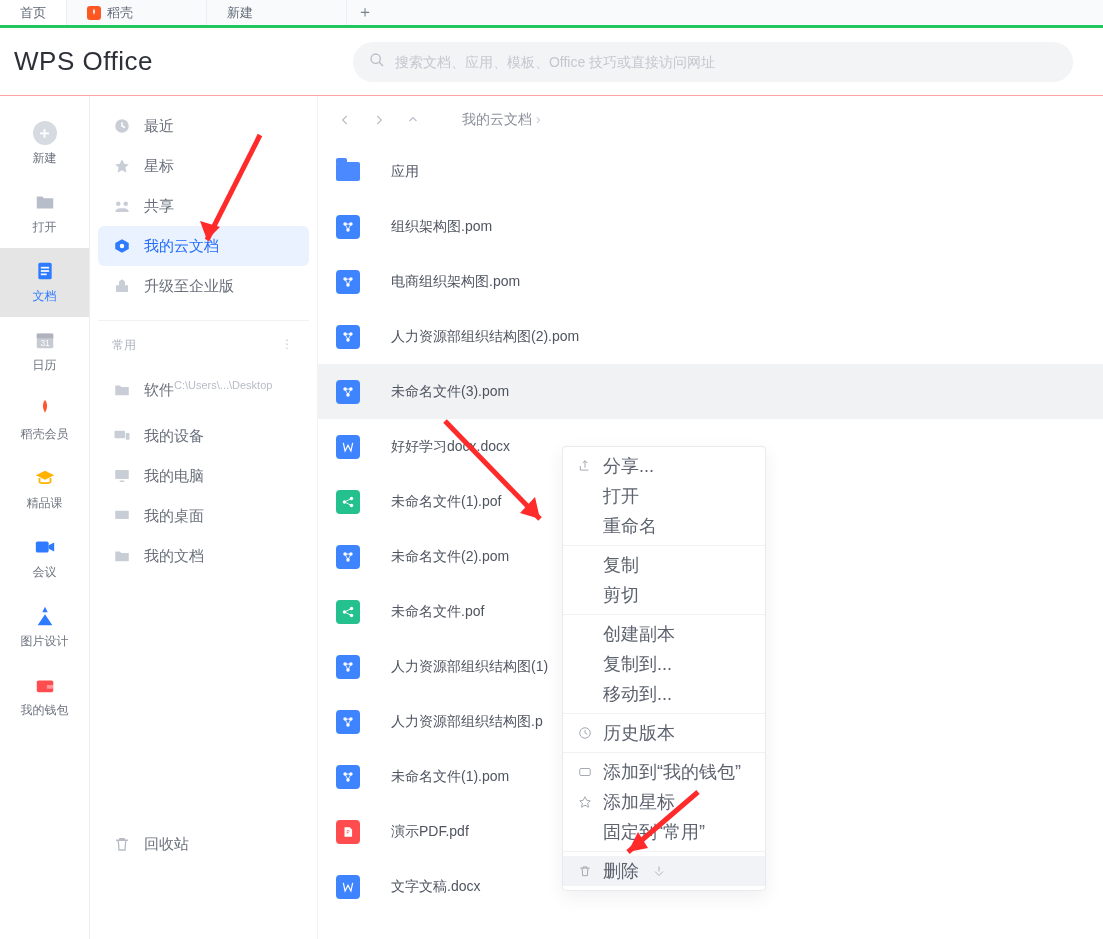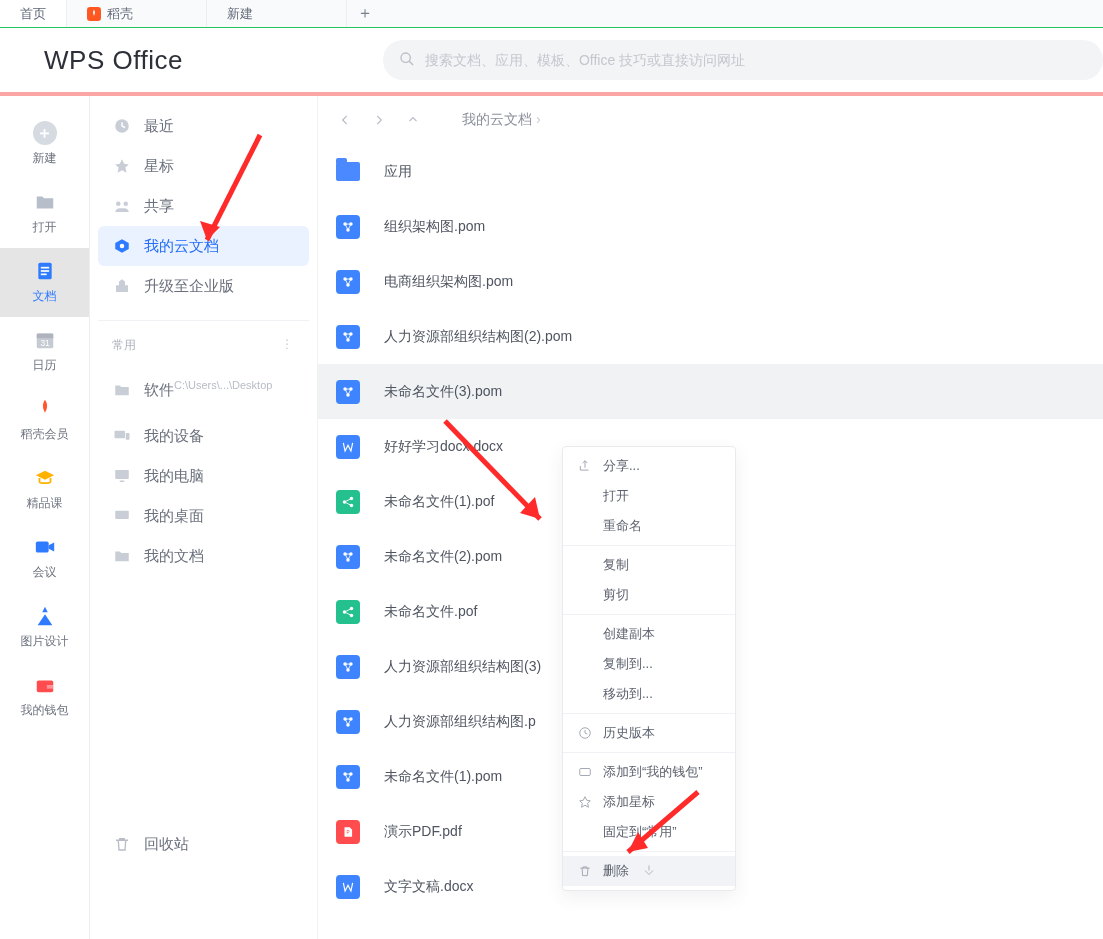--- a/index.html
+++ b/index.html
@@ -1,28 +1,28 @@
 <!DOCTYPE html>
 <html><head>
 <meta charset="utf-8">
 <style>
   * { box-sizing: border-box; margin: 0; padding: 0; font-family: "Microsoft YaHei", "PingFang SC", sans-serif; }
   body { width:1103px; height:939px; background:#fff; overflow:hidden; font-size:14px; color:#333; position:relative; }
 
   
-  .tabs { display:flex; align-items:center; height:28px; background:#f9fafb; border-bottom:1px solid #22c55e;}
+  .tabs { display:flex; align-items:center; height:28px; background:#f9fafb; border-bottom:3px solid #22c55e;}
   .tab { display:flex; align-items:center; padding:0 20px; height:100%; color:#616877; font-size:13px; border-right:1px solid #eceef1; cursor:default; position:relative;}
   .tab.active { background:#fff; }
   .tab .fav { width:14px; height:14px; border-radius:3px; background:#ff5722; margin-right:6px; display:flex; align-items:center; justify-content:center;}
   .tab .fav svg { width:10px; height:10px; }
   .tab-plus { width:36px; display:flex; align-items:center; justify-content:center; color:#7a7f8c; font-size:16px; }
   .tab.wide{min-width:140px;}
 
   
-  .header { display:flex; align-items:center; height:68px; border-bottom:4px solid #fca5a5; padding-left:44px; }
+  .header { display:flex; align-items:center; height:68px; border-bottom:1px solid #fca5a5; padding-left:14px; }
   .brand { font-size:26px; font-weight:500; color:#2d3038; letter-spacing:.5px; }
   .search-wrap { margin-left:200px; flex:1; }
   .search { height:40px; border-radius:20px; background:#f3f4f6; display:flex; align-items:center; padding:0 16px; max-width:720px;}
   .search svg { width:16px; height:16px; stroke:#b9bec8; fill:none; stroke-width:2; margin-right:10px;}
   .search input { border:none; background:transparent; outline:none; flex:1; font-size:14px; color:#555;}
   .search input::placeholder{color:#c3c7ce;}
 
   
   .main { display:flex; height:calc(939px - 28px - 68px); }
   .rail { width:90px; background:#fff; border-right:1px solid #eceef1; padding-top:14px; }
@@ -50,32 +50,32 @@
 
   
   .content { flex:1; display:flex; flex-direction:column; }
   .crumb { height:48px; display:flex; align-items:center; gap:16px; padding:0 18px; color:#8b909b; font-size:14px;}
   .crumb .navbtn{width:18px;height:18px;display:flex;align-items:center;justify-content:center;color:#b6bbc5;cursor:pointer;}
   .crumb .navbtn svg{width:14px;height:14px;stroke:#b6bbc5;fill:none;stroke-width:2;}
   .crumb .bc{margin-left:24px; color:#8b909b;}
   .crumb .chev{color:#c8ccd4; margin-left:4px;}
 
   .filelist{ flex:1; overflow:hidden; }
-  .frow{ height:55px; display:flex; align-items:center; gap:24px; padding:0 18px; cursor:default;}
+  .frow{ height:55px; display:flex; align-items:center; gap:31px; padding:0 18px; cursor:default;}
   .frow.selected{ background:#f0f2f4; }
   .fico{ width:24px; height:24px; border-radius:4px; display:flex; align-items:center; justify-content:center; flex-shrink:0;}
   .fico svg{width:14px;height:14px;}
   .ftype-pom{background:#3e84ff;}
   .ftype-pof{background:#24c18e;}
   .ftype-docx{background:#3e84ff;}
   .ftype-pdf{background:#ff4d4f;}
   .fname{ color:#4f5560; font-size:14px; }
 
   
-  .ctx{ position:absolute; left:562px; top:446px; width:174px; background:#fff; border:1px solid #e9eaed; border-radius:4px; box-shadow:0 6px 18px rgba(60,70,90,.08); padding:4px 0; font-size:13px;}
+  .ctx{ position:absolute; left:562px; top:446px; width:204px; background:#fff; border:1px solid #e9eaed; border-radius:4px; box-shadow:0 6px 18px rgba(60,70,90,.08); padding:4px 0; font-size:18px;}
   .cx{ height:30px; display:flex; align-items:center; gap:10px; padding:0 14px; color:#5c626e; cursor:pointer;}
   .cx.hover{ background:#f1f3f6; }
   .cx .cxi{ width:16px;height:16px; display:flex;align-items:center;justify-content:center; color:#9ea3ad;}
   .cx .cxi svg{width:14px;height:14px;fill:none;stroke:currentColor;stroke-width:1.6;}
   .cx.noicon{padding-left:40px;}
   .cxsep{height:1px;background:#f0f1f4;margin:4px 0;}
 
   
   .arrow{position:absolute; pointer-events:none;}
   .arrow svg{overflow:visible;}
@@ -430,21 +430,21 @@
         </div>
         <div class="frow">
           <span class="fico ftype-pom">
             <svg viewBox="0 0 24 24" fill="#fff">
               <circle cx="7" cy="7" r="3"></circle>
               <circle cx="17" cy="7" r="3"></circle>
               <circle cx="12" cy="17" r="3"></circle>
               <path d="M7 7L17 7M12 17L7 7M12 17L17 7" stroke="#fff" stroke-width="1.5"></path>
             </svg>
           </span>
-          <span class="fname">人力资源部组织结构图(3)</span>
+          <span class="fname">人力资源部组织结构图(1)</span>
         </div>
         <div class="frow">
           <span class="fico ftype-pom">
             <svg viewBox="0 0 24 24" fill="#fff">
               <circle cx="7" cy="7" r="3"></circle>
               <circle cx="17" cy="7" r="3"></circle>
               <circle cx="12" cy="17" r="3"></circle>
               <path d="M7 7L17 7M12 17L7 7M12 17L17 7" stroke="#fff" stroke-width="1.5"></path>
             </svg>
           </span>

